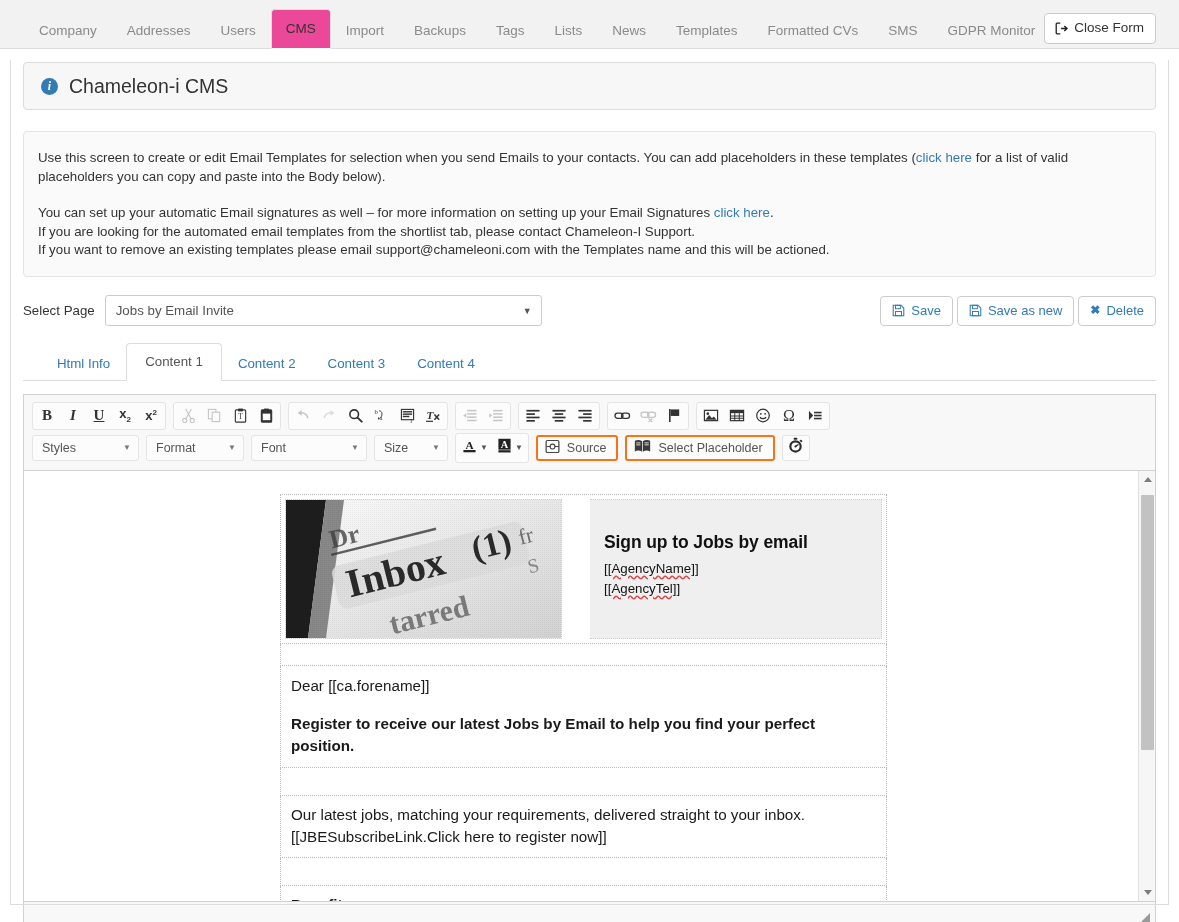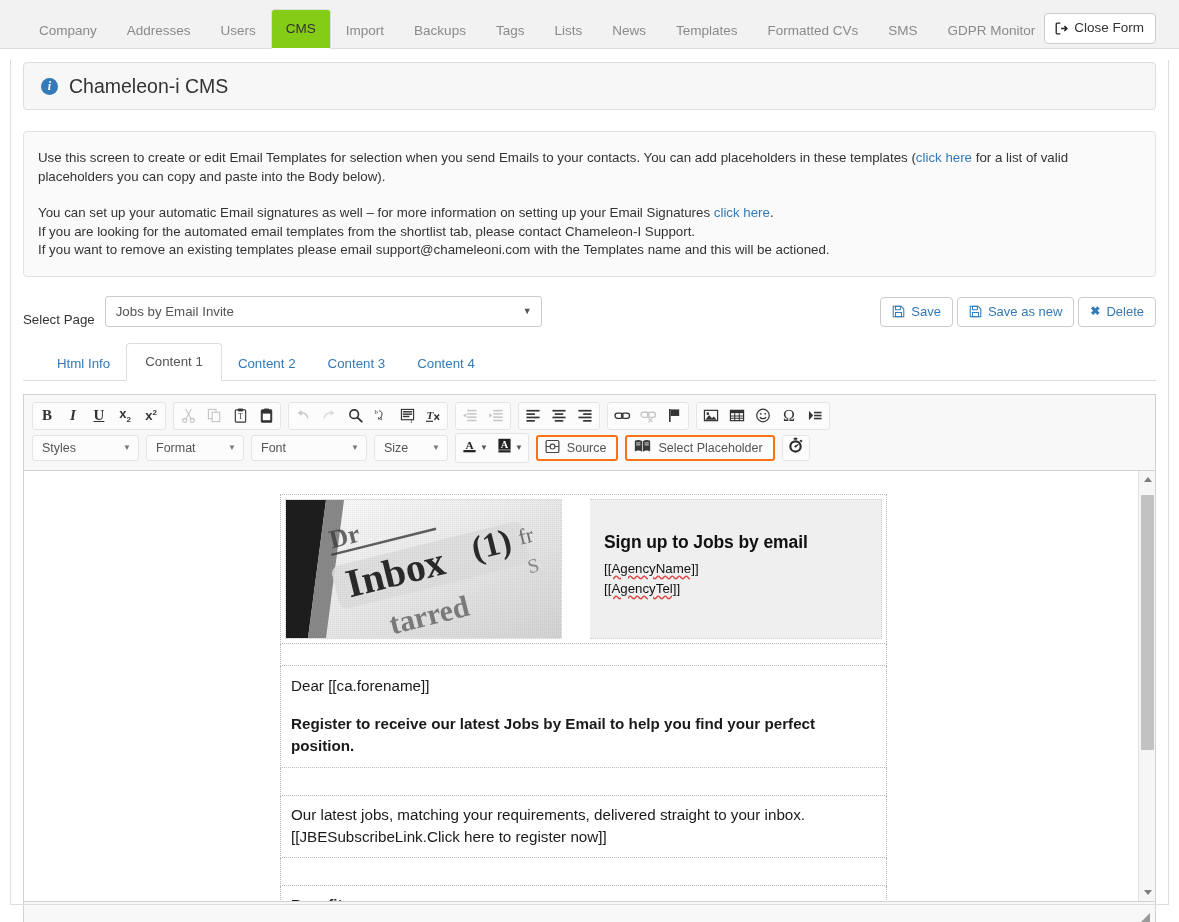--- a/index.html
+++ b/index.html
@@ -33,21 +33,21 @@
     padding: 8px 14px 10px 14px;
     line-height: 17px;
     cursor: pointer;
     border: 1px solid transparent;
     border-bottom: none;
     position: relative;
     top: 1px;
     white-space: nowrap;
   }
   .nav-tab.active {
-    background: #84cc16;
+    background: #ec4899;
     color: #333333;
     border: 1px solid #dddddd;
     border-bottom: 1px solid #ffffff;
     border-radius: 4px 4px 0 0;
     padding-top: 10px;
     padding-bottom: 11px;
     z-index: 3;
   }
   .close-form-btn {
     position: absolute;
@@ -116,21 +116,21 @@
     color: #333333;
     line-height: 18.5px;
   }
   .well a { color: #337ab7; text-decoration: none; cursor: pointer; }
   .well .gap { height: 18px; }
 
   
   .select-row {
     margin-top: 18px;
     display: flex;
-    align-items: flex-end;
+    align-items: center;
     position: relative;
     height: 32px;
   }
   .select-label {
     font-size: 13.3px;
     color: #333333;
     margin-right: 10px;
   }
   .select-box {
     width: 437px;

